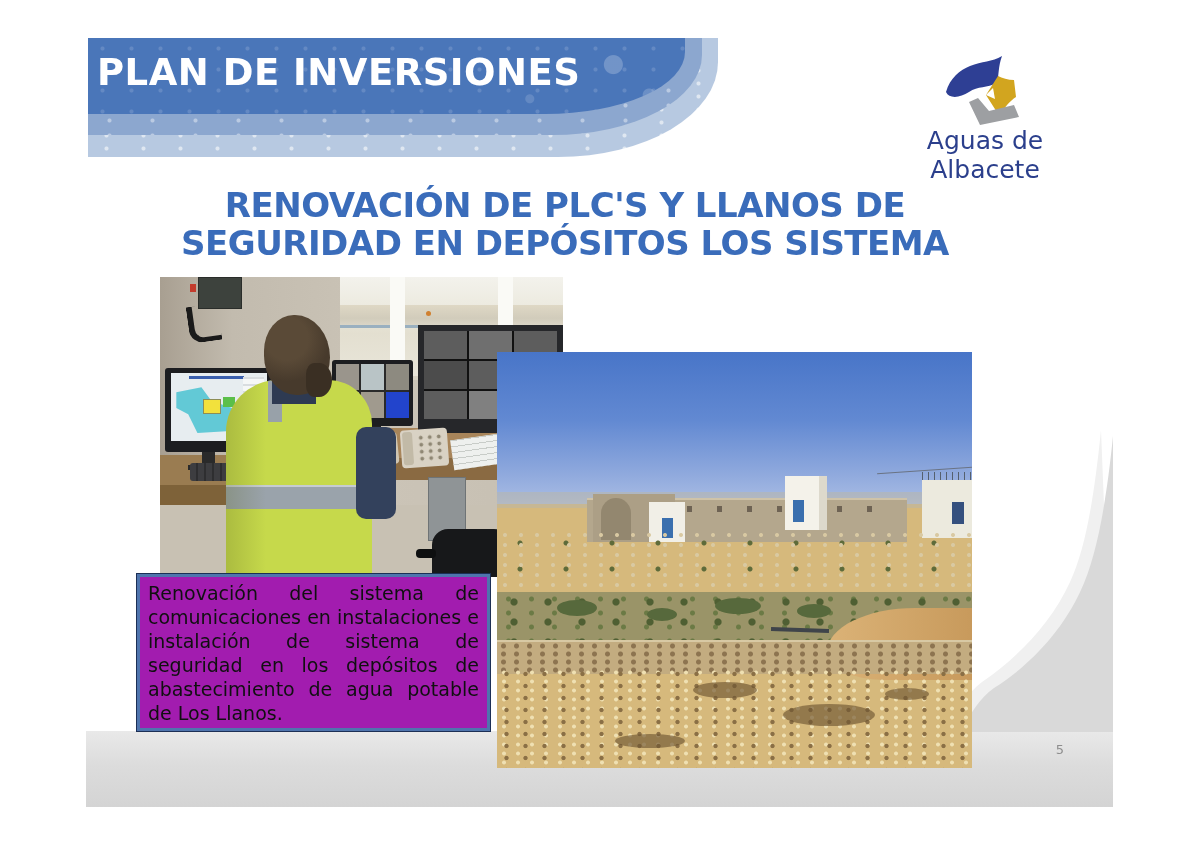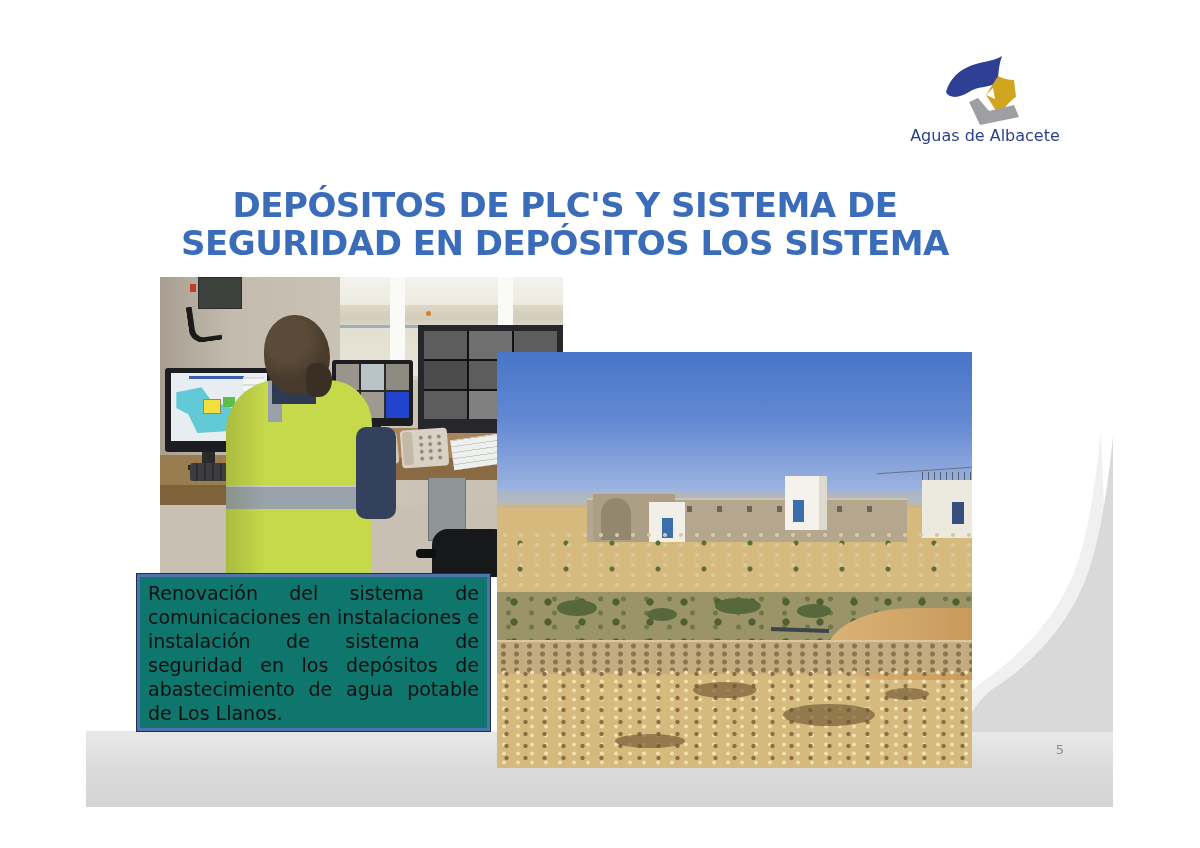--- a/index.html
+++ b/index.html
@@ -24,21 +24,21 @@
       radial-gradient(circle at 94% 75%,rgba(255,255,255,.18) 0 6px,rgba(255,255,255,0) 7px),
       radial-gradient(circle at 74% 80%,rgba(255,255,255,.14) 0 4px,rgba(255,255,255,0) 5px),
       radial-gradient(circle,rgba(255,255,255,.14) 1.5px,rgba(255,255,255,0) 2.5px);
     background-size:100% 100%,100% 100%,100% 100%,29px 21px;}
   .banner-title{left:9px;top:13px;width:560px;color:#ffffff;font-size:37px;font-weight:bold;
     letter-spacing:.5px;white-space:nowrap;}
 
   
   .logo-icon{left:936px;top:50px;width:100px;height:82px;z-index:5;}
   .logo-caption{left:878px;top:126px;width:214px;text-align:center;color:#2b3f8c;
-    font-size:16px;z-index:5;}
+    font-size:25px;z-index:5;}
 
   
   .slide-title{left:135px;top:186px;width:860px;text-align:center;color:#3a6cba;
     font-size:34px;font-weight:bold;line-height:38px;letter-spacing:-.5px;z-index:5;}
 
   
   .footer-band{left:86px;top:731px;width:1027px;height:76px;z-index:1;
     background:linear-gradient(180deg,#e9e9e9 0%,#dcdcdc 45%,#d4d4d4 100%);}
   .corner-swoosh{left:938px;top:430px;width:175px;height:302px;z-index:1;}
   .page-number{left:1048px;top:742px;width:24px;text-align:center;color:#8e8e8e;
@@ -161,52 +161,58 @@
     background-image:linear-gradient(90deg,rgba(255,225,170,.35),rgba(255,225,170,0));}
   .st-fg{left:0;top:316px;width:475px;height:100px;
     background:linear-gradient(180deg,#cfb273,#dcc68c 70%,#e0cc94 100%);
     background-image:radial-gradient(circle,#8a6f45 1.7px,transparent 2.6px),
       radial-gradient(circle,#efe0b2 1.5px,transparent 2.4px);
     background-size:19px 12px,14px 9px;}
   .st-patch{background:#6f5632;border-radius:50%;opacity:.65;}
   .st-pipe{left:274px;top:276px;width:58px;height:4px;background:#3f444a;transform:rotate(2deg);}
 
   
-  .desc-box{left:137px;top:574px;width:347px;height:151px;background:#0f766e;
+  .desc-box{left:137px;top:574px;width:347px;height:151px;background:#a21caf;
     border:3px solid #4f74ad;outline:1px solid #1c2f55;z-index:6;}
   .desc-text{margin:0;padding:4px 8px;font-size:19px;line-height:24px;color:#101010;
     text-align:justify;}
   .pem-box{left:150px;top:734px;width:302px;height:39px;background:#ffffff;
     border:2px solid #2c3c64;z-index:6;}
   .pem-text{margin:0;padding-left:13px;font-size:27px;line-height:39px;font-weight:bold;
     color:#0a0a0a;white-space:nowrap;}
 </style>
 </head>
 <body>
 
 <div id="slide">
 
   <div class="abs footer-band"></div>
   <svg class="abs corner-swoosh" viewBox="0 0 175 302" xmlns="http://www.w3.org/2000/svg">
     <path d="M163,0 C156,70 147,120 132,152 C112,196 76,230 44,252 C30,262 18,282 12,302 L175,302 Z" fill="#f0f0f0"></path>
     <path d="M175,6 C168,76 158,128 143,160 C123,204 88,238 56,258 C42,268 30,286 24,302 L175,302 Z" fill="#d9d9d9"></path>
   </svg>
   <div class="abs page-number">5</div>
 
+  <div class="abs banner">
+    <div class="abs band-light"></div>
+    <div class="abs band-mid"></div>
+    <div class="abs band-dark"></div>
+    <div class="abs banner-title">PLAN DE INVERSIONES</div>
+  </div>
 
   <svg class="abs logo-icon" viewBox="0 0 100 82" xmlns="http://www.w3.org/2000/svg">
     <path d="M10,42 C14,28 24,20 34,16 C46,11 56,12 66,6 C62,17 63,25 61,33 C51,38 42,36 33,42 C24,48 13,49 10,42 Z" fill="#2e3f94"></path>
     <path d="M62,26 L50,45 L64,67 C68,57 74,51 80,47 L78,30 C72,30 66,28 62,26 Z" fill="#d2a51f"></path>
     <path d="M50,45 L57,38 L59,49 Z" fill="#ffffff"></path>
     <path d="M33,52 L44,75 L83,67 L78,55 L53,61 L42,48 Z" fill="#9d9fa2"></path>
   </svg>
   <div class="abs logo-caption">Aguas de Albacete</div>
 
   <div class="abs slide-title">
-    <div>DEPÓSITOS DE PLC'S Y SISTEMA DE</div>
+    <div>RENOVACIÓN DE PLC'S Y LLANOS DE</div>
     <div>SEGURIDAD EN DEPÓSITOS LOS SISTEMA</div>
   </div>
 
   <div class="abs photo-control">
     <div class="abs cr-window">
       <div class="abs cr-scenery"></div>
       <div class="abs cr-rail"></div>
       <div class="abs cr-dot"></div>
       <div class="abs cr-mullion1"></div>
       <div class="abs cr-mullion2"></div>

